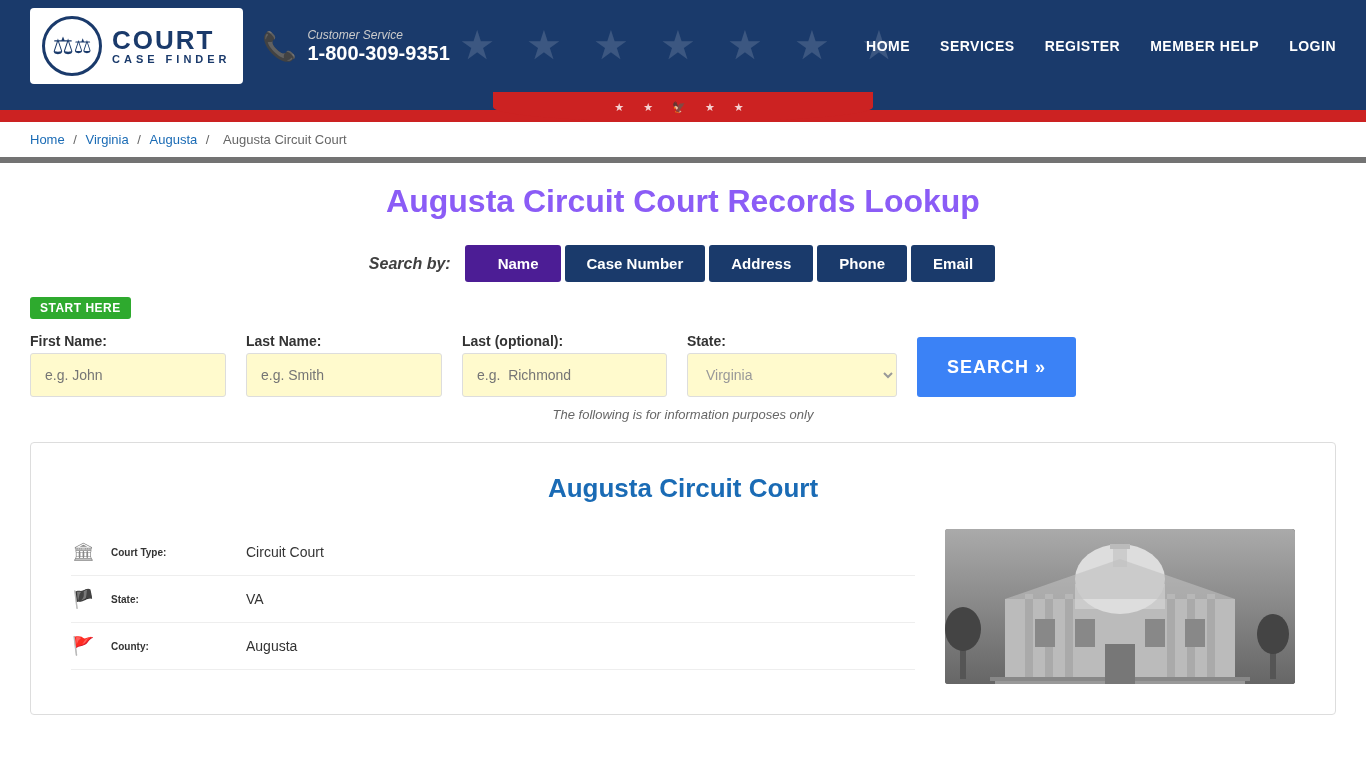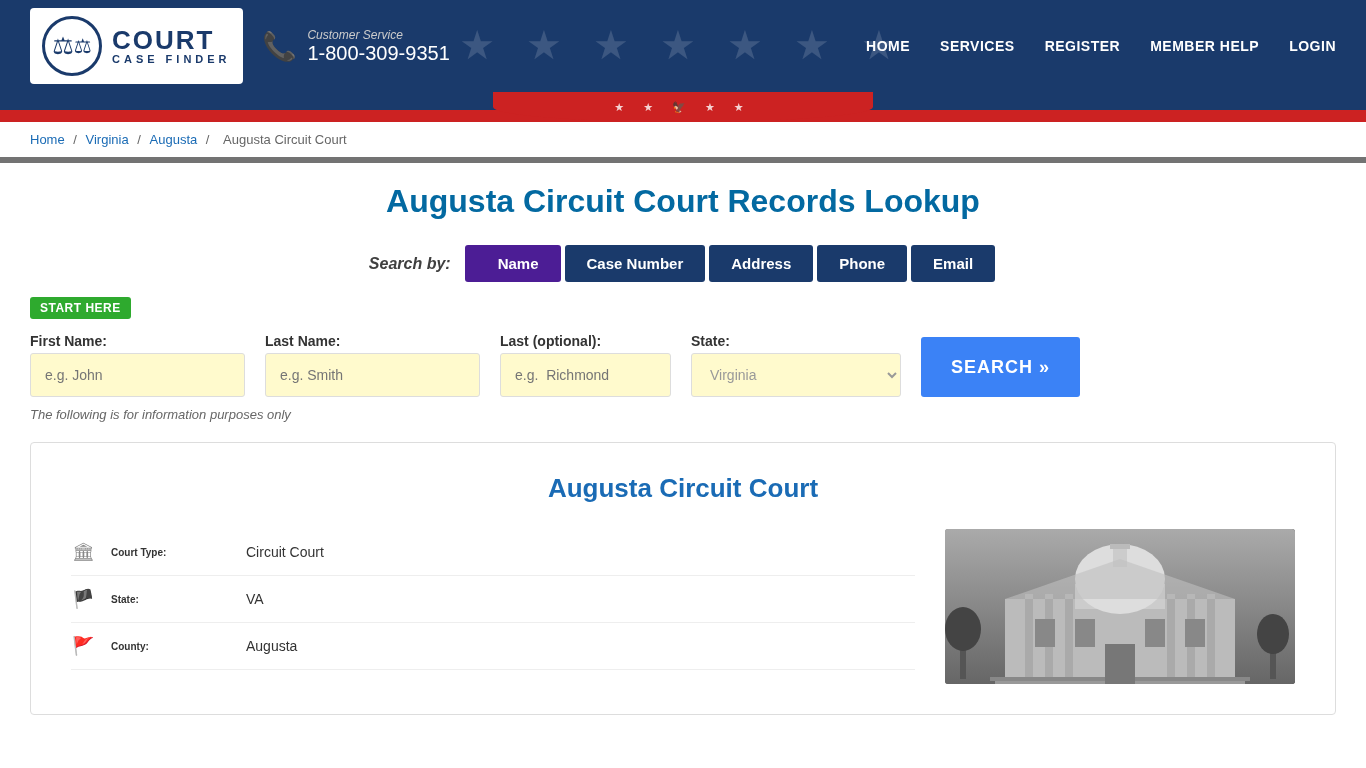--- a/index.html
+++ b/index.html
@@ -35,21 +35,21 @@
     .logo-emblem::before {
       content: '⚖';
       font-size: 24px;
     }
     .logo-text-block { display: flex; flex-direction: column; }
     .logo-court { font-size: 26px; font-weight: 900; color: #1a3a6b; letter-spacing: 2px; line-height: 1; }
     .logo-case-finder { font-size: 11px; letter-spacing: 4px; color: #1a3a6b; font-weight: 600; }
     .phone-block { display: flex; align-items: center; gap: 10px; }
     .phone-icon { font-size: 28px; color: #ccc; }
     .phone-label { font-size: 12px; color: #ccc; font-style: italic; }
-    .phone-number { font-size: 20px; font-weight: normal; color: #fff; }
+    .phone-number { font-size: 20px; font-weight: bold; color: #fff; }
 
     
     .header-bg-stars {
       position: absolute; top: 0; left: 50%; transform: translateX(-50%);
       width: 500px; height: 90px;
       display: flex; align-items: center; justify-content: center;
       pointer-events: none;
     }
     .star-bg { color: rgba(255,255,255,0.15); font-size: 40px; letter-spacing: 10px; }
 
@@ -74,21 +74,21 @@
     .breadcrumb a { color: #1a6bb5; text-decoration: none; }
     .breadcrumb span { color: #666; margin: 0 5px; }
 
     
     .main-content { padding: 20px 30px; }
 
     .page-title {
       text-align: center;
       font-size: 32px;
       font-weight: bold;
-      color: #0369a1;
+      color: #8b5cf6;
       margin-bottom: 25px;
     }
 
     
     .search-by-row {
       display: flex;
       align-items: center;
       justify-content: center;
       gap: 0;
       margin-bottom: 15px;
@@ -139,38 +139,39 @@
     .form-group input, .form-group select {
       padding: 10px 14px;
       border: 1px solid #ddd;
       border-radius: 3px;
       font-size: 14px;
       background: #fffacd;
       color: #999;
       outline: none;
       height: 44px;
     }
-    .form-group input { width: 215px; }
-    .form-group.city input { width: 171px; }
+    .form-group input { width: 196px; }
+    .form-group.city input { width: 205px; }
     .form-group.state select { width: 210px; background: #fffacd; }
     .search-btn {
       background: #3b82f6;
       color: #fff;
       border: none;
       padding: 0 30px;
       font-size: 18px;
       font-weight: bold;
       border-radius: 3px;
       cursor: pointer;
       height: 60px;
       letter-spacing: 1px;
       white-space: nowrap;
     }
 
     .info-note {
+      text-align: center;
       color: #666;
       font-style: italic;
       font-size: 13px;
       margin-top: 8px;
       margin-bottom: 20px;
     }
 
     
     .court-info-box {
       border: 1px solid #ddd;

